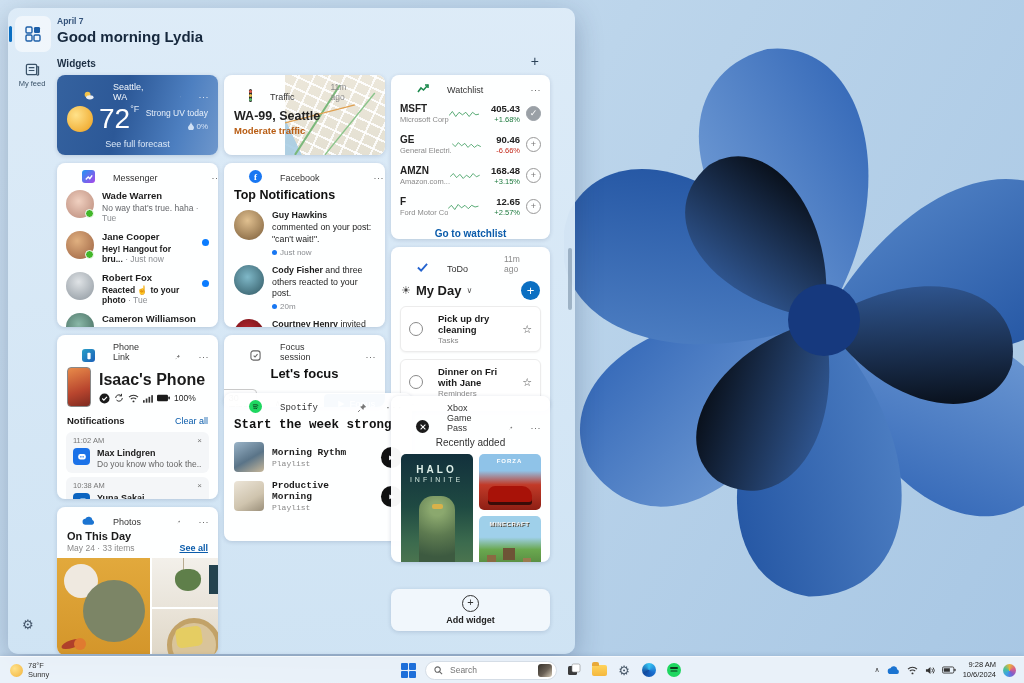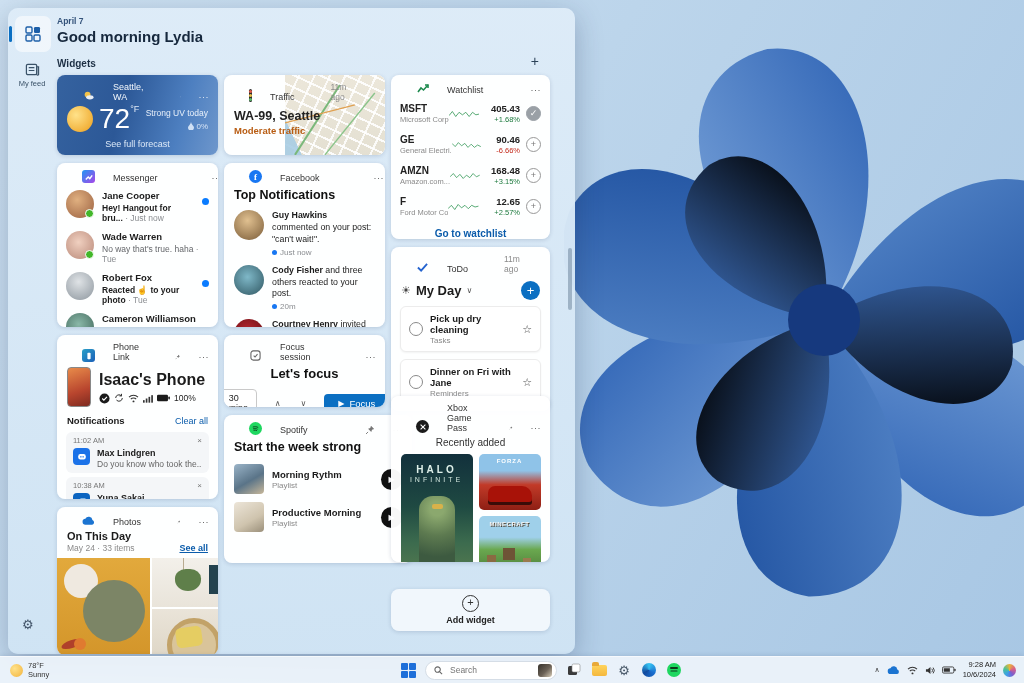--- a/index.html
+++ b/index.html
@@ -37,21 +37,21 @@
   .pin{width:10px;height:10px;cursor:pointer;}
   .expand{width:9px;height:9px;cursor:pointer;}
   .c-weather{left:49px;top:67px;width:161px;height:80px;background:linear-gradient(105deg,#35629f,#2c5897 40%,#4d7fc0 75%,#6e97cc);}
   .c-traffic{left:216px;top:67px;width:161px;height:80px;}
   .c-watchlist{left:383px;top:67px;width:159px;height:164px;}
   .c-messenger{left:49px;top:155px;width:161px;height:164px;}
   .c-facebook{left:216px;top:155px;width:161px;height:164px;}
   .c-todo{left:383px;top:239px;width:159px;height:164px;}
   .c-phonelink{left:49px;top:327px;width:161px;height:164px;}
   .c-focus{left:216px;top:327px;width:161px;height:72px;}
-  .c-spotify{left:216px;top:407px;width:188px;height:148px;}
+  .c-spotify{left:216px;top:385px;width:188px;height:148px;font-family:Liberation Mono, monospace;}
   .c-xbox{left:383px;top:388px;width:159px;height:166px;}
   .c-photos{left:49px;top:499px;width:161px;height:148px;}
   .c-addw{left:383px;top:581px;width:159px;height:42px;background:rgba(255,255,255,.7);
     display:flex;flex-direction:column;align-items:center;justify-content:center;gap:1px;cursor:pointer;}
 
   
   .c-weather .chead{color:#eef4fb;}
   .c-weather .htitle{color:#f2f7fc;}
   .w-body{display:flex;align-items:center;padding:0 10px;}
   .w-sun{width:26px;height:26px;border-radius:50%;background:radial-gradient(circle at 35% 35%,#ffe28a,#f2b33d 70%,#e09a2a);}
@@ -105,21 +105,21 @@
   .fb-time{display:flex;align-items:center;gap:3px;margin-top:2px;font-size:8px;color:#8a8d91;}
   .fb-time i{width:5px;height:5px;border-radius:50%;background:#1877f2;}
 
   
   .td-myday{display:flex;align-items:center;gap:5px;padding:4px 10px 6px;}
   .td-sun{font-size:11px;color:#444;}
   .td-title{font-size:13px;font-weight:bold;color:#1b1b1b;}
   .td-chv{font-size:8px;color:#555;}
   .td-add{margin-left:auto;width:19px;height:19px;border-radius:50%;background:#0b6fc2;color:#fff;font-size:13px;
     display:flex;align-items:center;justify-content:center;cursor:pointer;}
-  .td-task{display:flex;align-items:center;gap:7px;margin:0 9px 7px;padding:6px 8px;border:1px solid #ececec;
+  .td-task{display:flex;align-items:center;gap:15px;margin:0 9px 7px;padding:6px 8px;border:1px solid #ececec;
     border-radius:6px;background:#fff;box-shadow:0 1px 2px rgba(0,0,0,.05);cursor:pointer;}
   .td-cb{width:12px;height:12px;border-radius:50%;border:1.3px solid #8a8a8a;flex:none;cursor:pointer;}
   .td-t{font-size:9.5px;font-weight:bold;color:#1b1b1b;}
   .td-l{font-size:8px;color:#8a8a8a;margin-top:1px;}
   .td-star{margin-left:auto;font-size:11px;color:#555;cursor:pointer;}
 
   
   .pl-dev{display:flex;gap:8px;padding:2px 10px 6px;align-items:center;}
   .pl-thumb{width:22px;height:38px;border-radius:4px;background:linear-gradient(160deg,#e88b4a,#b8452e 60%,#7e2a20);border:1px solid #888;}
   .pl-name{font-size:16px;font-weight:bold;color:#1b1b1b;}
@@ -435,37 +435,37 @@
         </span>
         <span class="htitle">Messenger</span>
         <span class="spacer"></span>
         <svg class="pin" viewBox="0 0 12 12">
             <path d="M7.2 1l3.8 3.8-2.6.9-.9 2.6L3.7 4.5l2.6-.9z" fill="#777"></path>
             <line x1="3.7" y1="8.3" x2="1.2" y2="10.8" stroke="#777" stroke-width="1.1"></line>
           </svg>
         <span class="hdots">···</span>
       </div>
       <div class="m-row">
+        <div class="avatar" style="background:radial-gradient(circle at 45% 40%,#f0d0c0,#b88878)">
+            <span class="on"></span>
+          </div>
+        <div>
+          <div class="m-name">Wade Warren</div>
+          <div class="m-prev"><span>No way that's true. haha</span> <span class="tm">· Tue</span></div>
+        </div>
+      </div>
+      <div class="m-row">
         <div class="avatar" style="background:radial-gradient(circle at 40% 35%,#e0b080,#9a6040)">
             <span class="on"></span>
           </div>
         <div>
           <div class="m-name">Jane Cooper</div>
           <div class="m-prev unread"><span>Hey! Hangout for bru...</span> <span class="tm">· Just now</span></div>
         </div>
         <span class="m-dot"></span>
-      </div>
-      <div class="m-row">
-        <div class="avatar" style="background:radial-gradient(circle at 45% 40%,#f0d0c0,#b88878)">
-            <span class="on"></span>
-          </div>
-        <div>
-          <div class="m-name">Wade Warren</div>
-          <div class="m-prev"><span>No way that's true. haha</span> <span class="tm">· Tue</span></div>
-        </div>
       </div>
       <div class="m-row">
         <div class="avatar" style="background:radial-gradient(circle at 45% 35%,#dfe3e6,#8d969e)"></div>
         <div>
           <div class="m-name">Robert Fox</div>
           <div class="m-prev unread"><span>Reacted</span> <span style="color:#e8a33d">☝</span> <span>to your photo</span> <span class="tm">· Tue</span></div>
         </div>
         <span class="m-dot"></span>
       </div>
       <div class="m-row">

